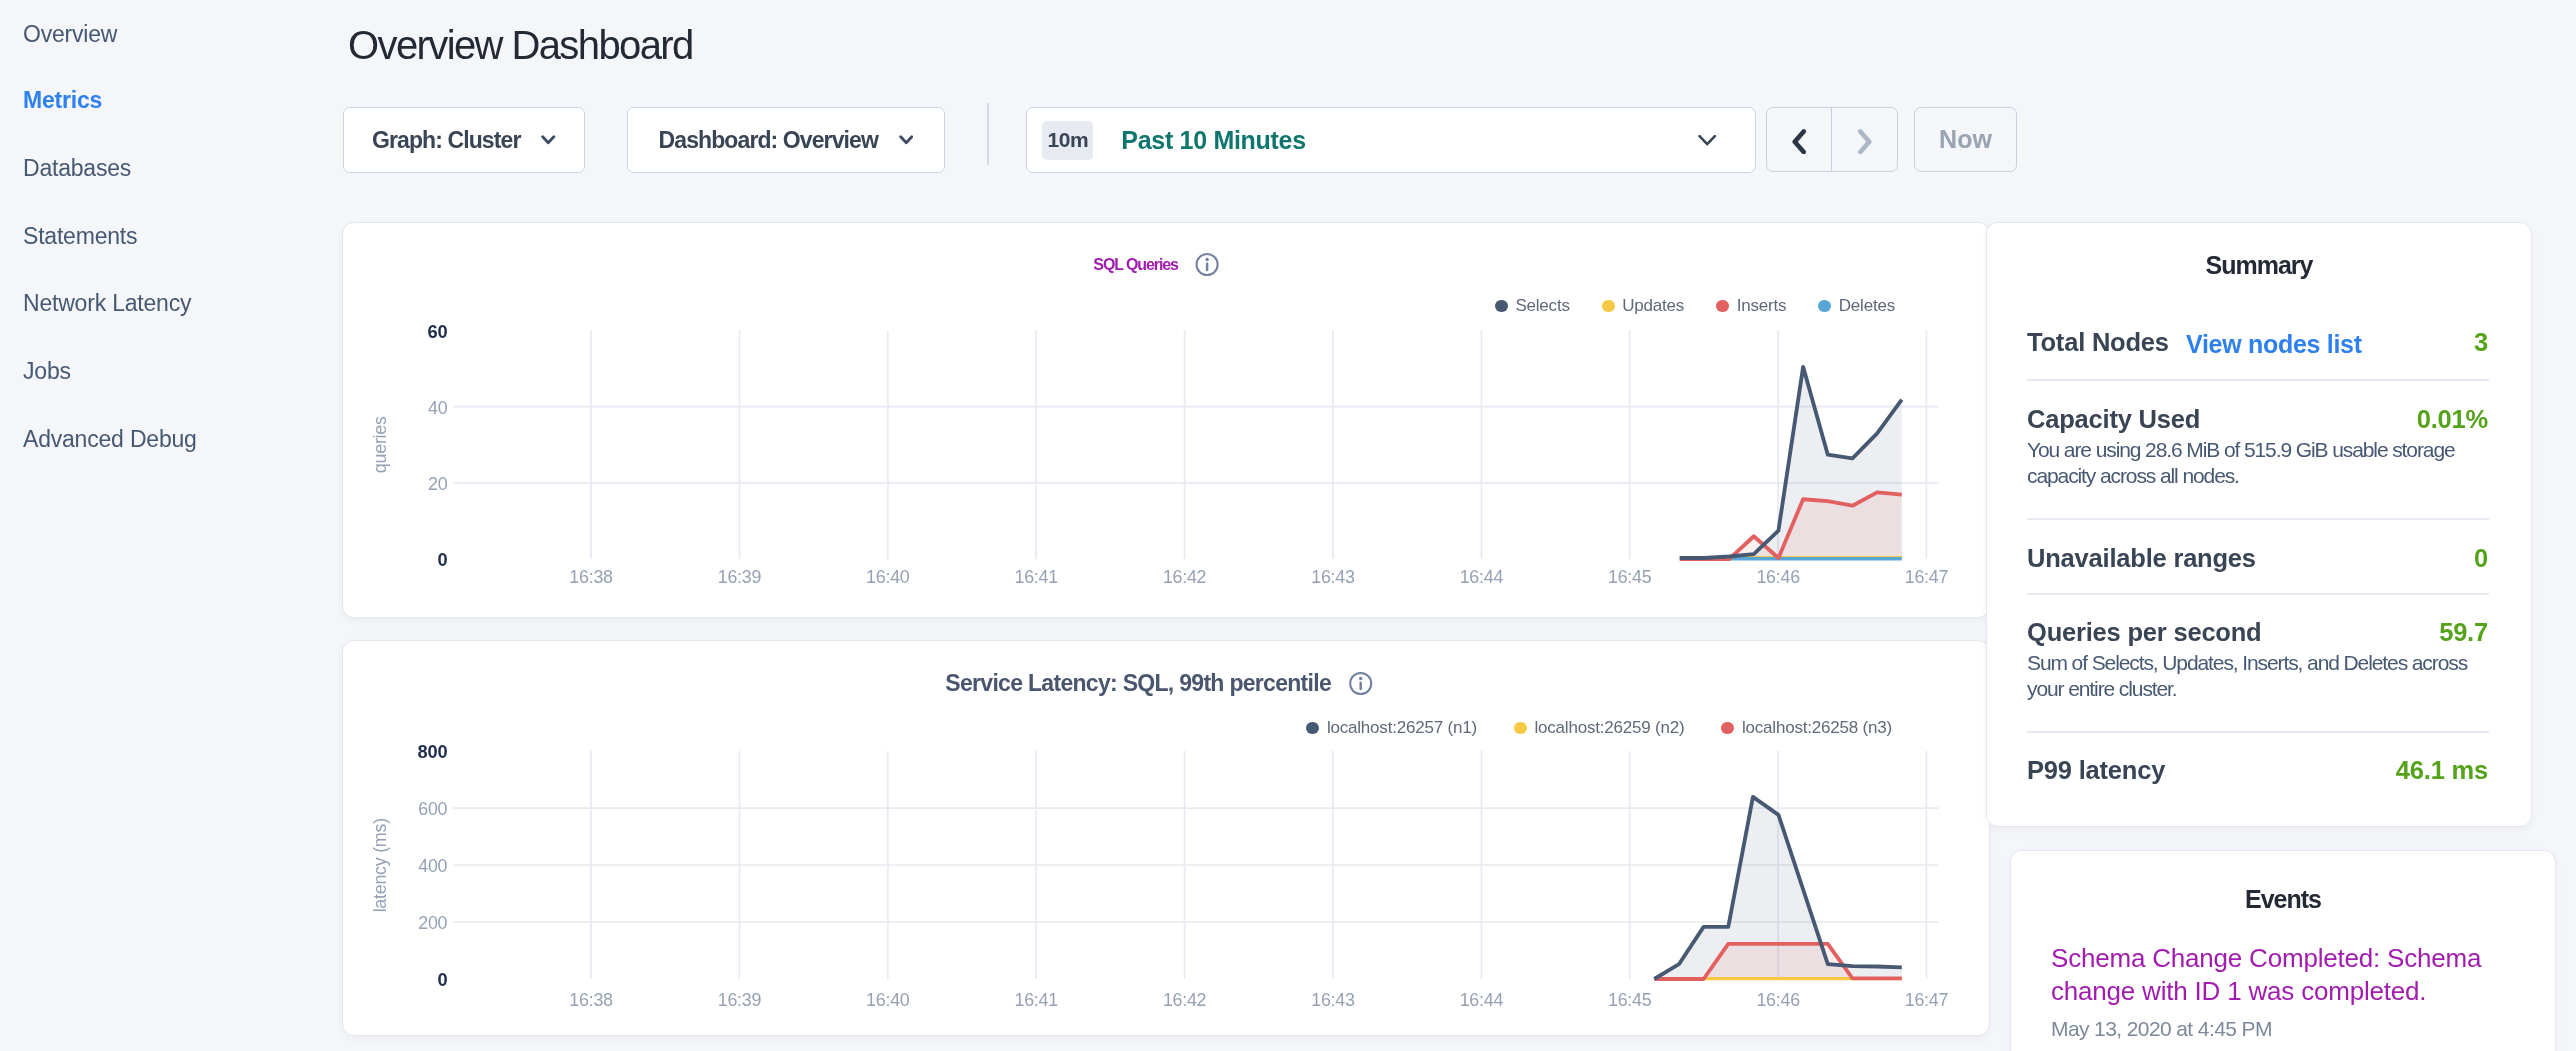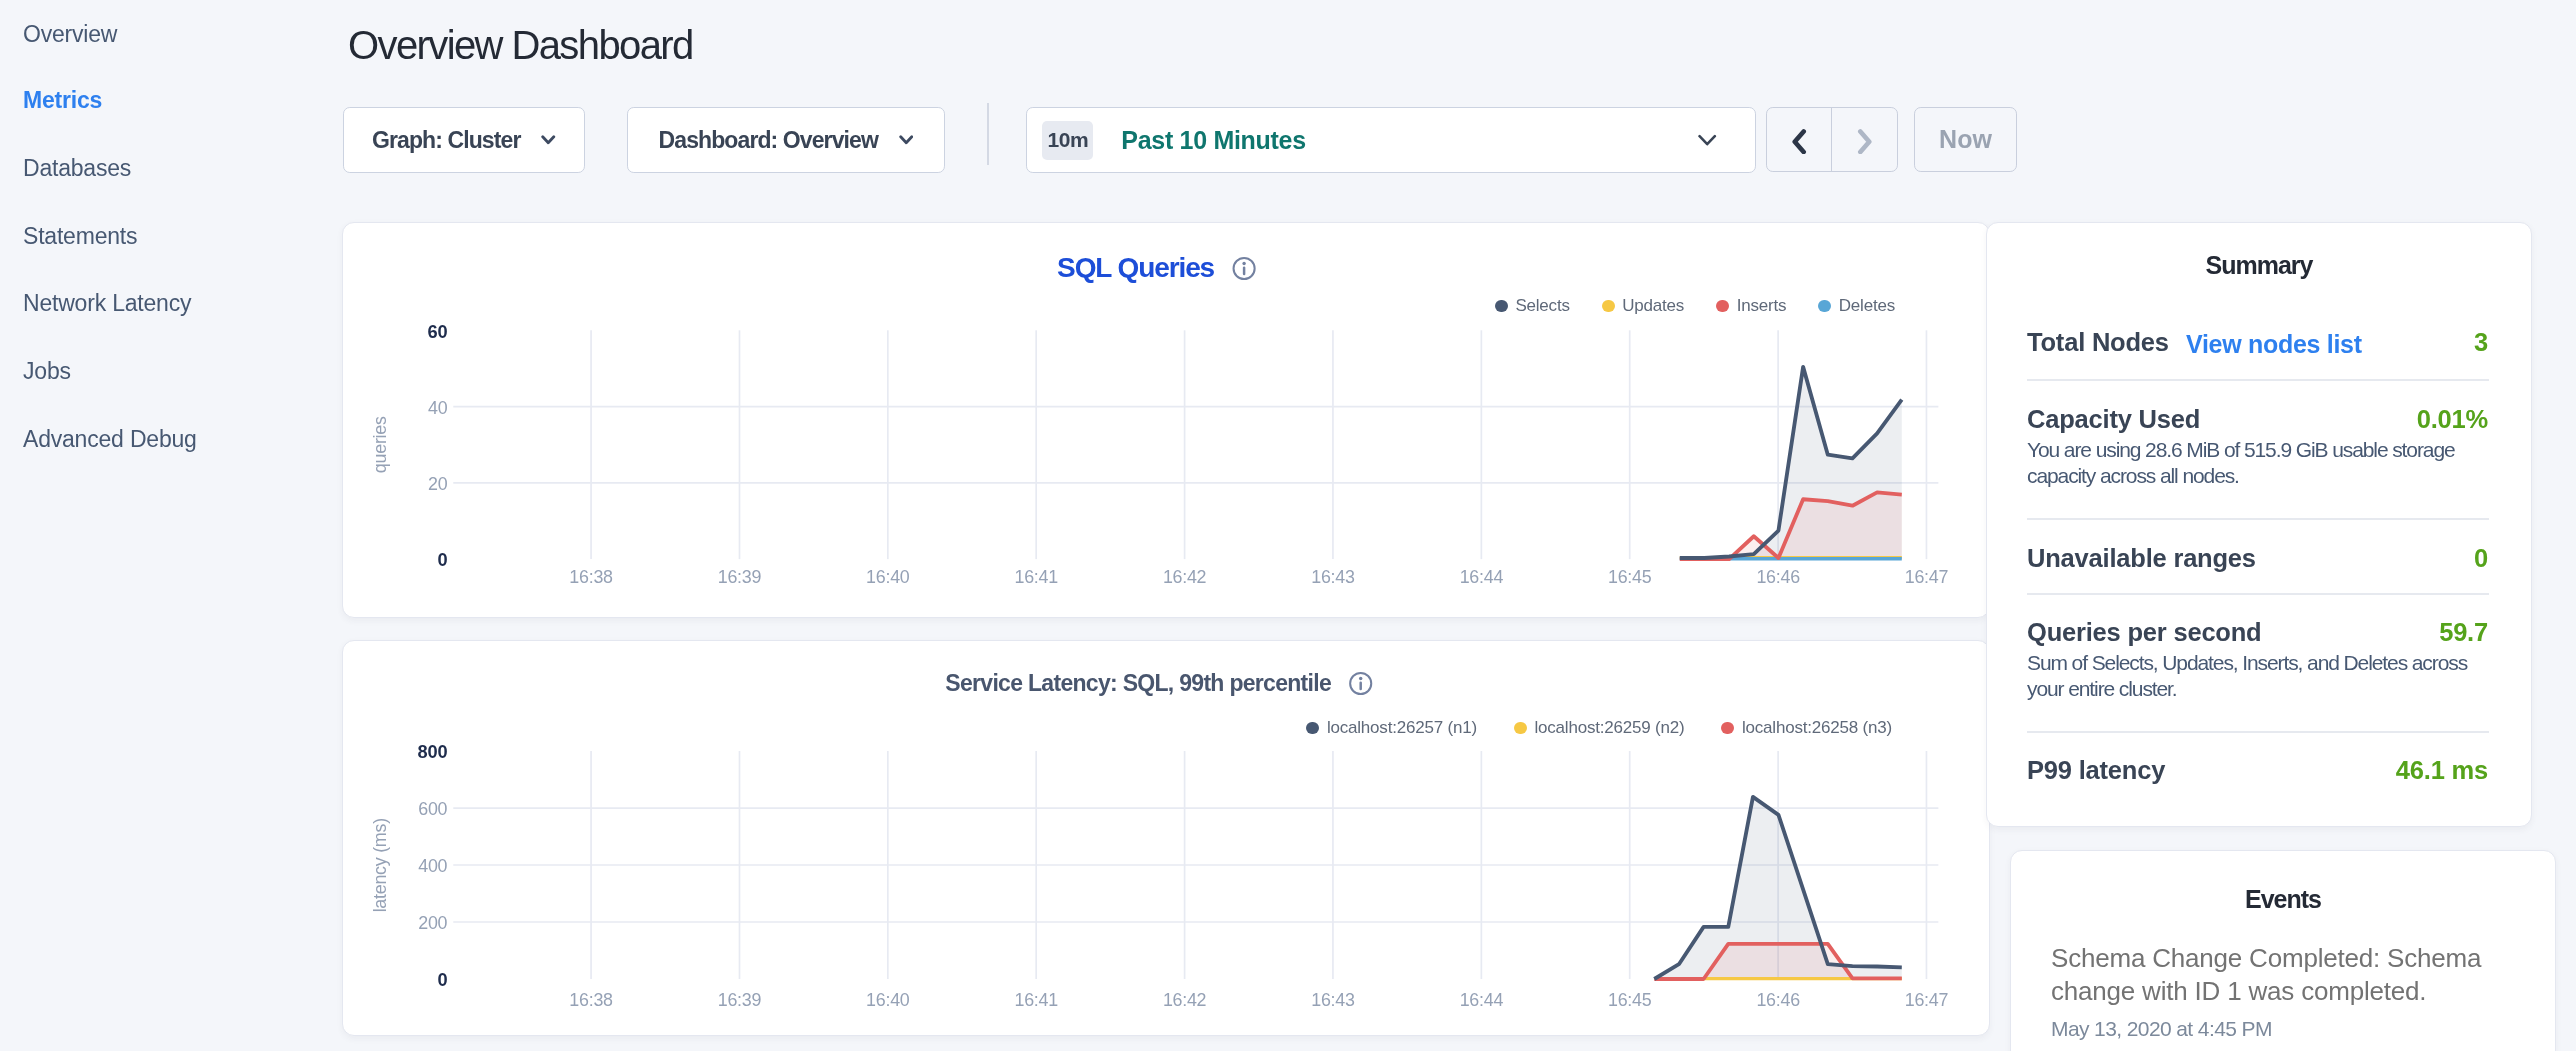--- a/index.html
+++ b/index.html
@@ -61,21 +61,21 @@
   <div style="width:50%; display:flex; align-items:center; justify-content:center;">
     <svg width="18" height="25.5" viewBox="0 0 21 30" style="margin-top:4.3px;">
         <polyline points="5,3 15.5,15 5,27" fill="none" stroke="#aeb7c6" stroke-width="5.5" stroke-linecap="round" stroke-linejoin="round"></polyline>
       </svg>
   </div>
 </div>
 <div class="abs" style="left:1914px; top:107px; width:103px; height:65px; background:transparent; border:1.7px solid #c9cfdd; border-radius:6.8px; display:flex; align-items:center; justify-content:center; color:#9aa3b1; font-weight:bold; font-size:25px;">Now</div>
 
 <div class="card" style="left:342px; top:222px; width:1648px; height:396px;">
   <div style="position:absolute; top:29px; left:0; width:100%; display:flex; align-items:center; justify-content:center; transform:translateX(-9.4px);">
-    <span style="font-size:28px; font-weight:bold; color:#1d4ed8; letter-spacing:-1.1px;">SQL Queries</span>
+    <span style="font-size:16px; font-weight:bold; color:#a21caf; letter-spacing:-1.1px;">SQL Queries</span>
     <svg width="25" height="25" viewBox="0 0 32 32" style="margin-left:17px;">
       <circle cx="16" cy="16" r="13.5" fill="none" stroke="#7381a0" stroke-width="2.6"></circle>
       <circle cx="16" cy="9.5" r="2.2" fill="#7381a0"></circle>
       <rect x="14.4" y="13.5" width="3.2" height="11" rx="1.6" fill="#7381a0"></rect>
     </svg>
   </div>
   <div class="legend" style="top:73px; right:94px;">
     <span class="dot" style="background:#475872;"></span>
       <span>Selects</span>
     <span class="dot" style="background:#f6c844; margin-left:32px;"></span>
@@ -210,16 +210,16 @@
   <div class="sumval" style="top:395px;">59.7</div>
   <div class="sumpara" style="top:427px; width:476px;">Sum of Selects, Updates, Inserts, and Deletes across<br>your entire cluster.</div>
   <div class="sumdiv" style="top:508px;"></div>
 
   <div class="sumlabel" style="top:533px;">P99 latency</div>
   <div class="sumval" style="top:533px;">46.1 ms</div>
 </div>
 
 <div class="card" style="left:2010px; top:850px; width:546px; height:340px;">
   <div style="position:absolute; top:34px; width:100%; text-align:center; font-size:25px; font-weight:bold; color:#242a35; letter-spacing:-1px;">Events</div>
-  <div class="abs" style="left:40px; top:91px; width:510px; font-size:26px; color:#737373; line-height:33px; letter-spacing:-0.2px;">Schema Change Completed: Schema<br>change with ID 1 was completed.</div>
+  <div class="abs" style="left:40px; top:91px; width:510px; font-size:26px; color:#a21caf; line-height:33px; letter-spacing:-0.2px;">Schema Change Completed: Schema<br>change with ID 1 was completed.</div>
   <div class="abs" style="left:40px; top:166px; font-size:21px; color:#7c899b; letter-spacing:-0.6px;">May 13, 2020 at 4:45 PM</div>
 </div>
 
 
 </body></html>

